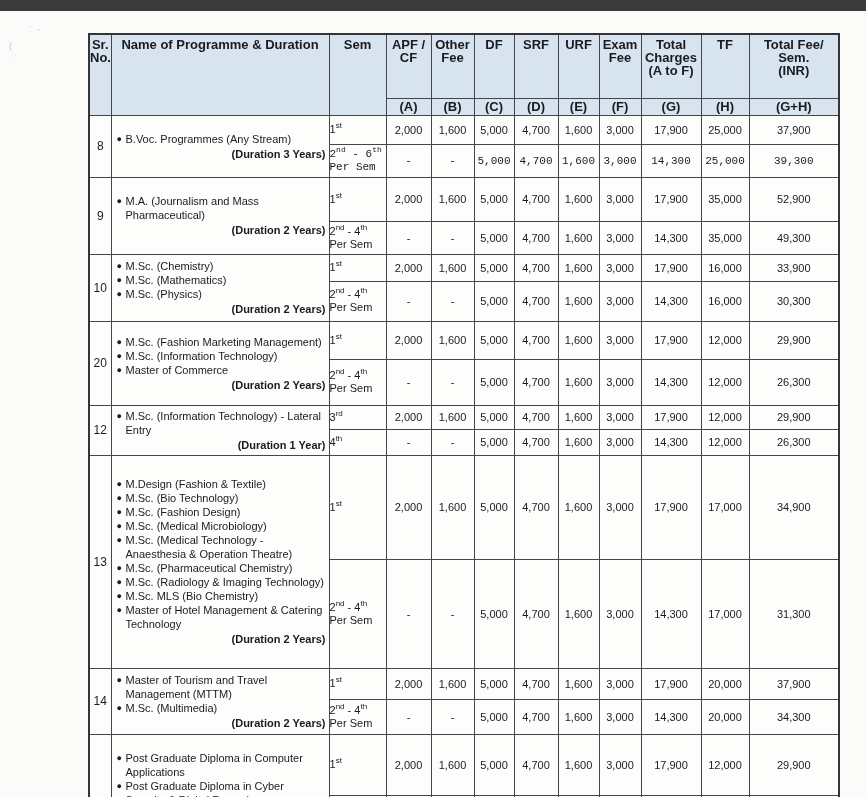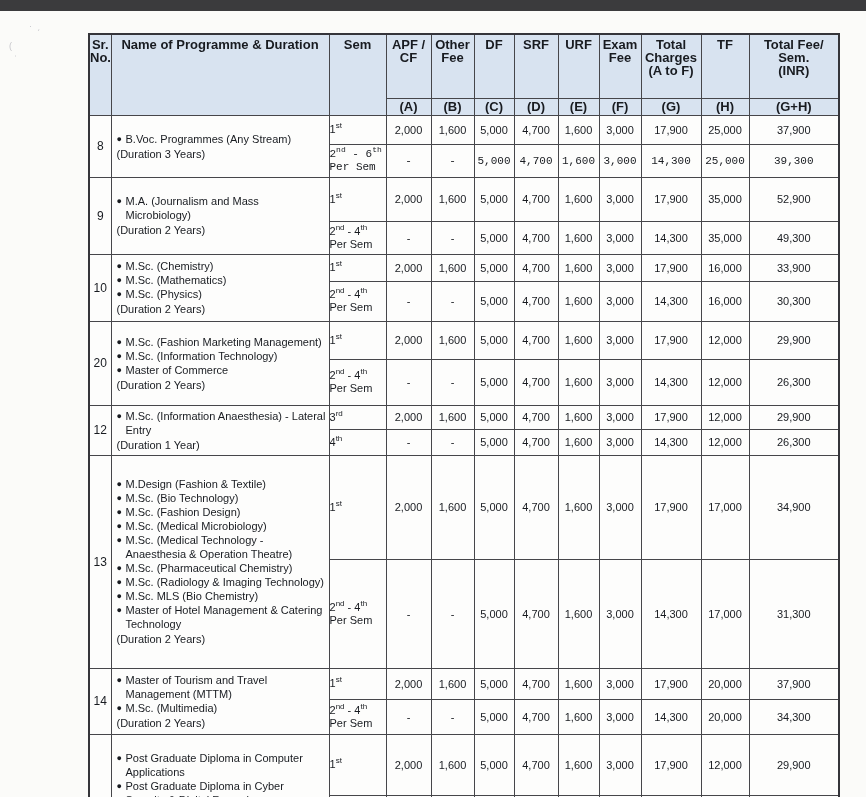--- a/index.html
+++ b/index.html
@@ -24,21 +24,21 @@
   .fee-table thead th{
     background:var(--header-bg);font-weight:bold;vertical-align:top;
     padding-top:3px;font-size:13px;line-height:13px;white-space:pre-line;text-align:center;
   }
   .fee-table thead tr.letters th{padding:1px 0;line-height:13px;}
   td.sr{text-align:center;vertical-align:middle;font-size:12px;}
   td.name{vertical-align:middle;padding:3px 3px 3px 5px;}
   .prog{display:flex;line-height:14px;font-size:11px;}
   .bullet{width:9px;flex:0 0 9px;font-size:9px;line-height:14px;}
   .prog span:last-child{flex:1;}
-  .duration{font-weight:normal;text-align:left;line-height:14px;margin-top:1px;}
+  .duration{font-weight:bold;text-align:right;line-height:14px;margin-top:1px;}
   td.sem{text-align:left;vertical-align:middle;font-size:11px;line-height:13px;}
   td.sem sup{font-size:8px;line-height:0;}
   td.val{text-align:center;vertical-align:middle;font-size:11px;}
 </style>
 </head>
 <body>
 
 <div class="screen">
   <div class="topbar"></div>
 
@@ -133,21 +133,21 @@
           <td class="val">3,000</td>
           <td class="val">14,300</td>
           <td class="val">25,000</td>
           <td class="val">39,300</td>
         </tr>
         <tr style="height: 44px;">
           <td rowspan="2" class="sr">9</td>
           <td rowspan="2" class="name">
             <div class="prog">
               <span class="bullet">●</span>
-              <span>M.A. (Journalism and Mass Microbiology)</span>
+              <span>M.A. (Journalism and Mass Pharmaceutical)</span>
             </div>
             <div class="duration">(Duration 2 Years)</div>
           </td>
           <td class="sem">
             <div>1<sup>st</sup></div>
           </td>
           <td class="val">2,000</td>
           <td class="val">1,600</td>
           <td class="val">5,000</td>
           <td class="val">4,700</td>
@@ -260,21 +260,21 @@
           <td class="val">3,000</td>
           <td class="val">14,300</td>
           <td class="val">12,000</td>
           <td class="val">26,300</td>
         </tr>
         <tr style="height: 22px;">
           <td rowspan="2" class="sr">12</td>
           <td rowspan="2" class="name">
             <div class="prog">
               <span class="bullet">●</span>
-              <span>M.Sc. (Information Anaesthesia) - Lateral Entry</span>
+              <span>M.Sc. (Information Technology) - Lateral Entry</span>
             </div>
             <div class="duration">(Duration 1 Year)</div>
           </td>
           <td class="sem">
             <div>3<sup>rd</sup></div>
           </td>
           <td class="val">2,000</td>
           <td class="val">1,600</td>
           <td class="val">5,000</td>
           <td class="val">4,700</td>

